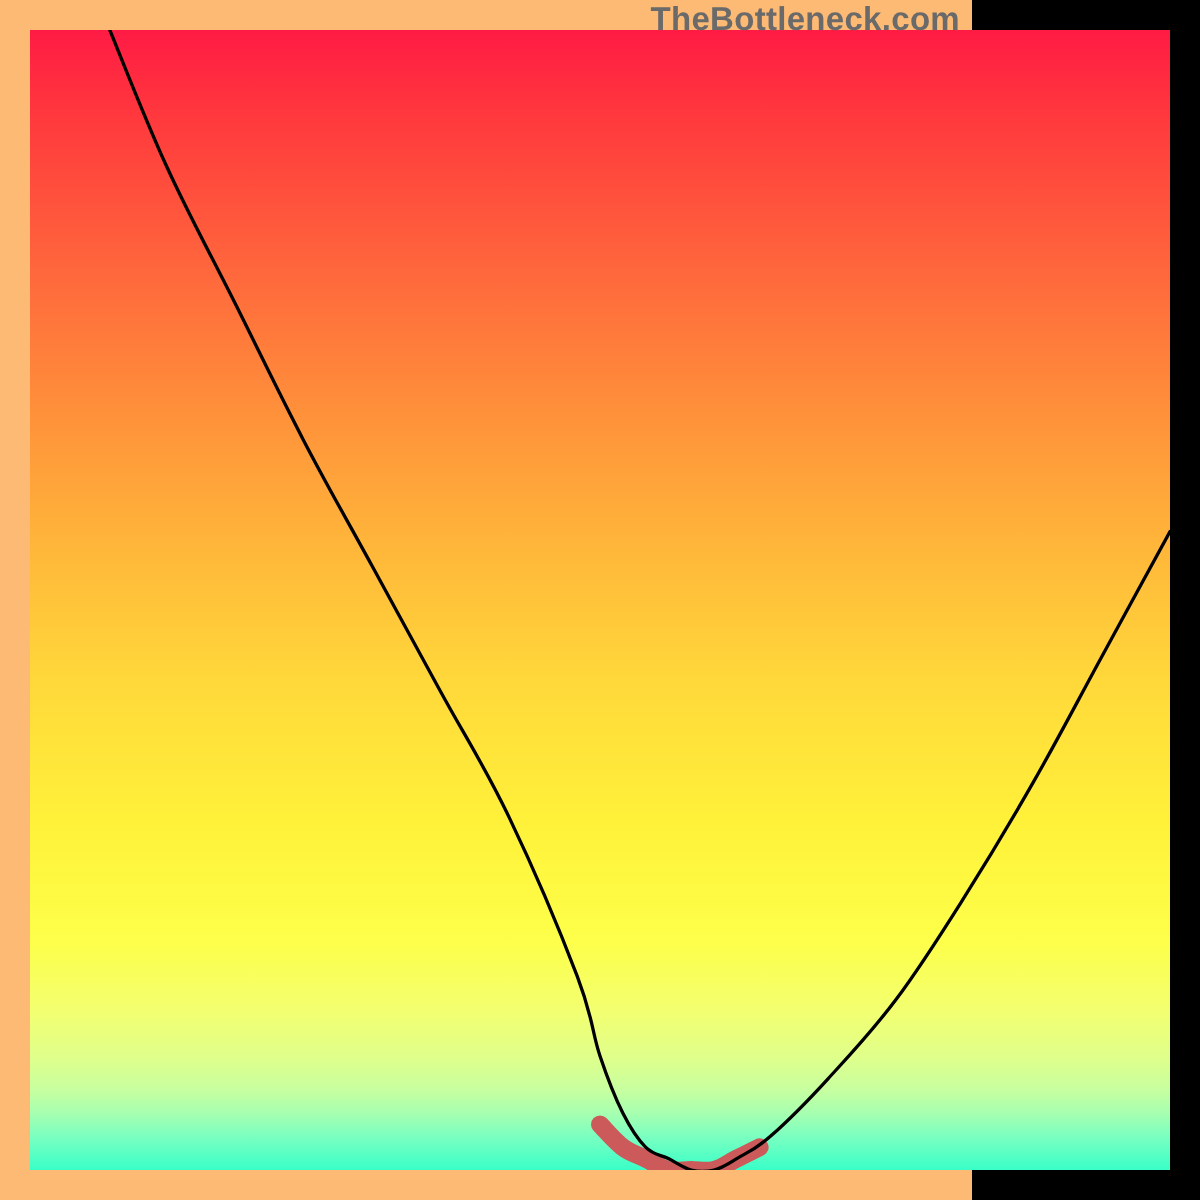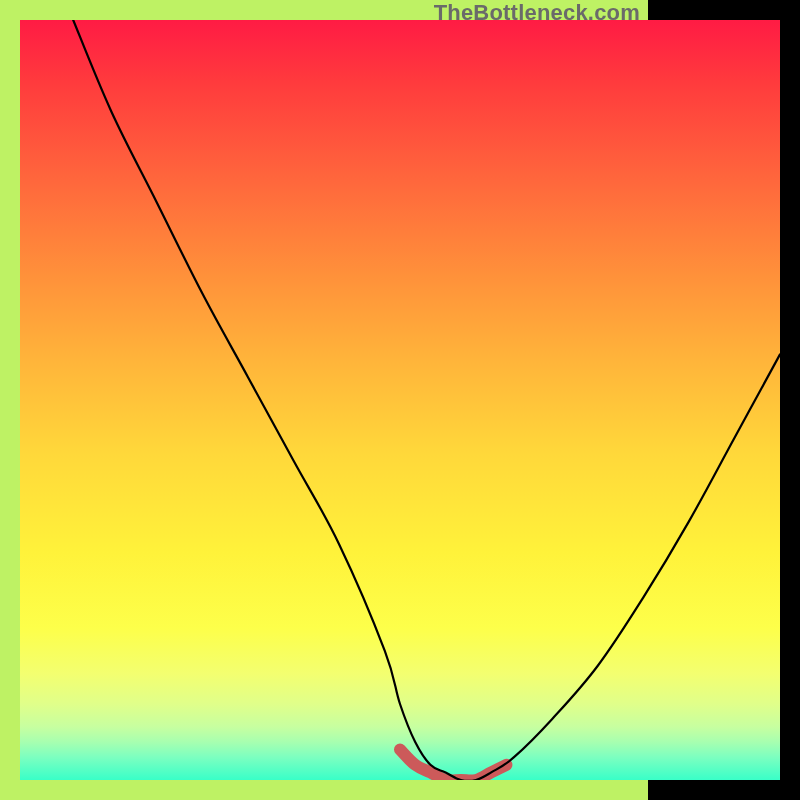--- a/index.html
+++ b/index.html
@@ -7,21 +7,21 @@
     padding: 0;
     width: 800px;
     height: 800px;
     background: #000;
     overflow: hidden;
   }
   .frame {
     position: relative;
     width: 648px;
     height: 800px;
-    background: #bef264;
+    background: #fdba74;
   }
   .plot-area {
     position: absolute;
     left: 20px;
     top: 20px;
     width: 760px;
     height: 760px;
     background: linear-gradient(to bottom,
       #ff1b44 0%,
       #ff3a3d 8%,

